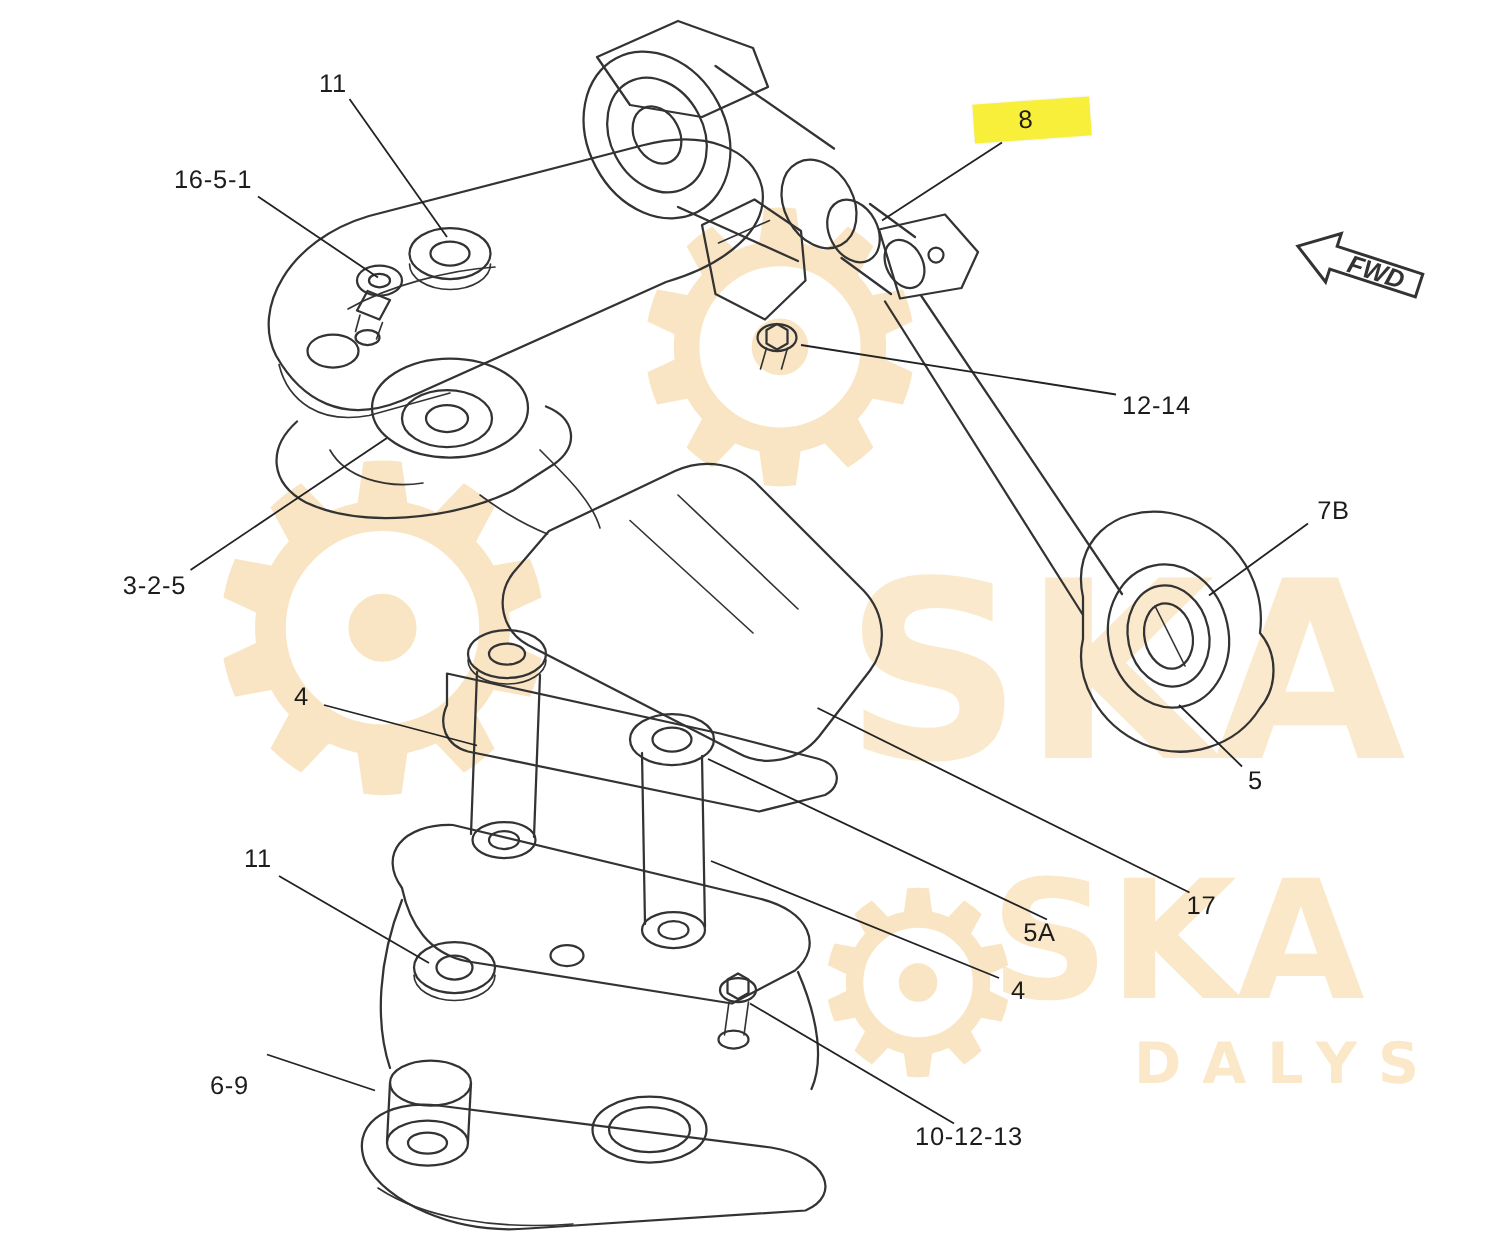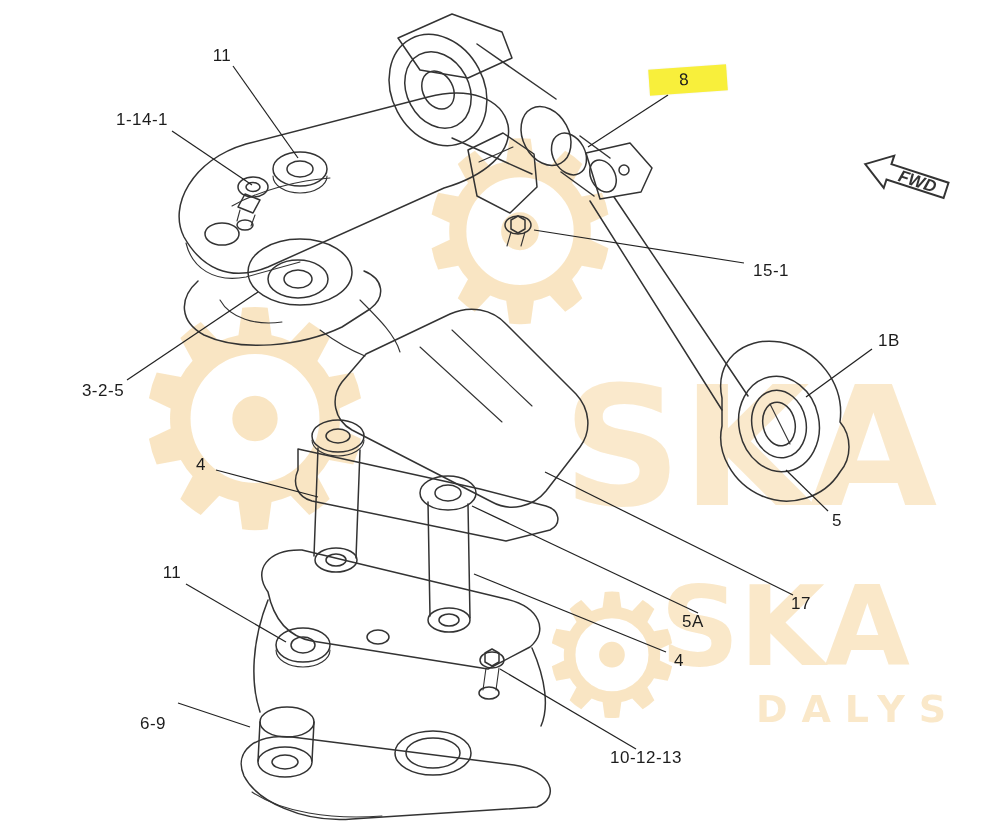--- a/index.html
+++ b/index.html
@@ -147,24 +147,24 @@
       <line x1="636" y1="749" x2="500" y2="669"></line>
     </g>
 
     <g transform="translate(908,178) rotate(18)">
       <polygon points="-45,0 -20,-17 -20,-8 40,-8 40,8 -20,8 -20,17" fill="#ffffff" stroke="#333333" stroke-width="2"></polygon>
       <text x="10" y="6" text-anchor="middle" font-size="17" font-weight="bold" font-style="italic" fill="#333333" font-family="'Liberation Sans', sans-serif">FWD</text>
     </g>
   </svg>
 
   <div class="label" style="left:222px;top:56px">11</div>
-  <div class="label" style="left:142px;top:120px">1-14-1</div>
+  <div class="label" style="left:142px;top:120px">16-5-1</div>
   <div class="label highlight" style="left:688px;top:80px">8</div>
-  <div class="label" style="left:771px;top:271px">15-1</div>
-  <div class="label" style="left:889px;top:341px">1B</div>
+  <div class="label" style="left:771px;top:271px">12-14</div>
+  <div class="label" style="left:889px;top:341px">7B</div>
   <div class="label" style="left:103px;top:391px">3-2-5</div>
   <div class="label" style="left:201px;top:465px">4</div>
   <div class="label" style="left:837px;top:521px">5</div>
   <div class="label" style="left:801px;top:604px">17</div>
   <div class="label" style="left:693px;top:622px">5A</div>
   <div class="label" style="left:172px;top:573px">11</div>
   <div class="label" style="left:679px;top:661px">4</div>
   <div class="label" style="left:153px;top:724px">6-9</div>
   <div class="label" style="left:646px;top:758px">10-12-13</div>
 

